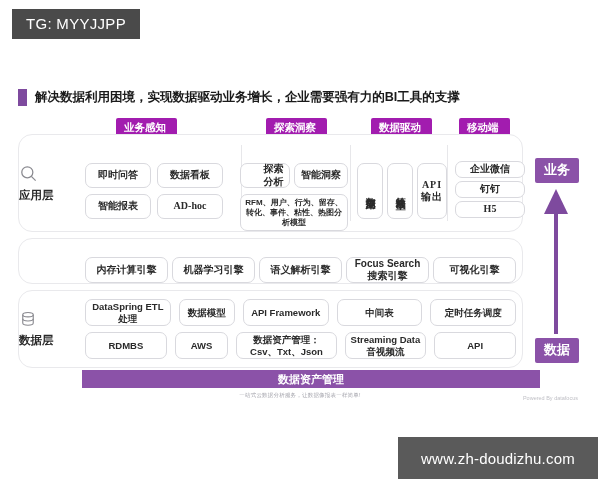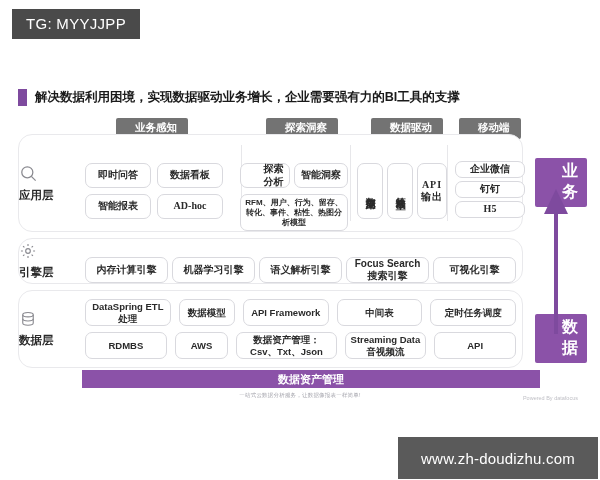--- a/index.html
+++ b/index.html
@@ -41,23 +41,23 @@
   .layer-side {
     position: absolute; left: 0; top: 0; width: 62px; height: 100%;
     display: flex; flex-direction: column; align-items: flex-start; justify-content: center; gap: 5px;
   }
   .layer-side .ico { color: #8a8a90; line-height: 0; }
   .layer-name { font-size: 11.5px; font-weight: bold; color: #2a2a2a; }
 
   
   .cat-pill {
     position: absolute; top: 0;
-    background: #737373; color: #ffffff;
+    background: #a21caf; color: #ffffff;
     font-size: 10.5px; font-weight: bold;
-    padding: 3px 11px 4px 19px; border-radius: 2px;
+    padding: 3px 11px 4px 8px; border-radius: 2px;
     white-space: nowrap;
   }
   #pill-0 { left: 98px; }
   #pill-1 { left: 248px; }
   #pill-2 { left: 353px; }
   #pill-3 { left: 441px; }
 
   
   .box {
     border: 1px solid #d9d9de; border-radius: 7px;
@@ -128,22 +128,22 @@
   #powered {
     position: absolute; right: 22px; top: 395px;
     font-size: 5.5px; color: #c0c0c6;
   }
 
   
   #axis { position: absolute; left: 527px; top: 158px; width: 58px; height: 205px; }
   .axis-label {
     position: absolute; left: 8px;
     background: #8b52a8; color: #ffffff;
-    font-size: 16px; font-weight: bold;
-    padding: 3px 9px 4px 27px; border-radius: 2px;
+    font-size: 13px; font-weight: bold;
+    padding: 3px 9px 4px 9px; border-radius: 2px;
   }
   #axis-top { top: 0; }
   #axis-bottom { bottom: 0; }
   #axis-arrow { position: absolute; left: 14px; top: 28px; }
 
   
   #watermark {
     position: absolute; left: 398px; top: 437px; width: 200px; height: 42px;
     background: #5a5a5a; color: #ffffff;
     display: flex; align-items: center; justify-content: center;
@@ -205,29 +205,20 @@
 
       <div class="grp" id="grp-mobile">
         <div class="box b0">企业微信</div>
         <div class="box b1">钉钉</div>
         <div class="box b2 latin">H5</div>
       </div>
     </div>
   </div>
 
   <div class="layer-card" id="layer-engine">
-    <div class="layer-side">
-      <span class="ico">
-        <svg width="18" height="18" viewBox="0 0 24 24" fill="none" stroke="#8a8a90" stroke-width="1.5">
-          <circle cx="12" cy="12" r="3.1"></circle>
-          <path d="M12 2.6v2.6M12 18.8v2.6M21.4 12h-2.6M5.2 12H2.6M18.6 5.4l-1.8 1.8M7.2 16.8l-1.8 1.8M18.6 18.6l-1.8-1.8M7.2 7.2L5.4 5.4"></path>
-        </svg>
-      </span>
-      <span class="layer-name">引擎层</span>
-    </div>
     <div id="engine-inner">
       <div class="box">内存计算引擎</div>
       <div class="box">机器学习引擎</div>
       <div class="box">语义解析引擎</div>
       <div class="box">Focus Search 搜索引擎</div>
       <div class="box">可视化引擎</div>
     </div>
   </div>
 
   <div class="layer-card" id="layer-data">

